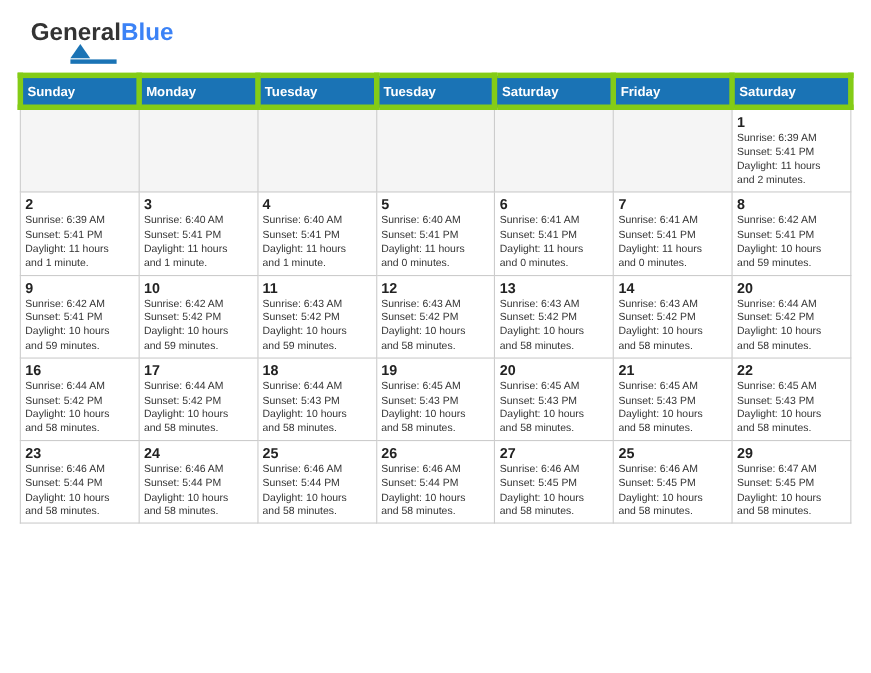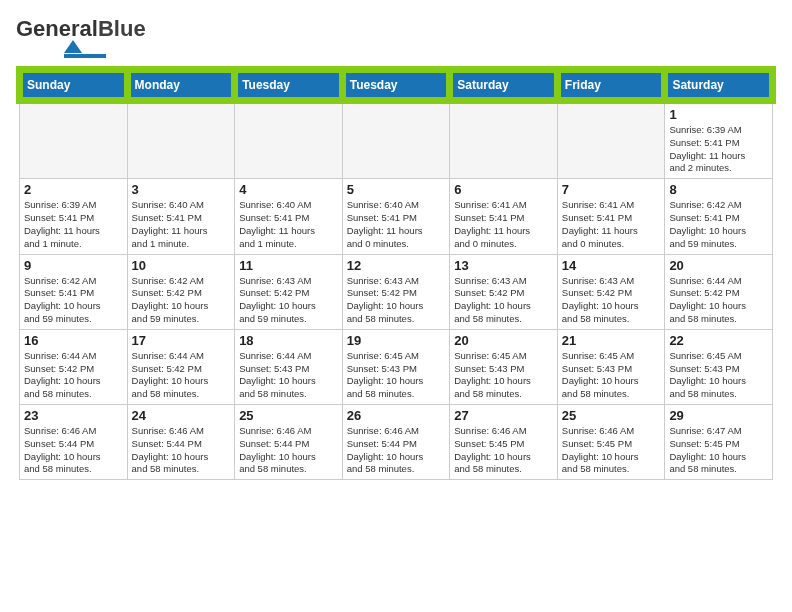--- a/index.html
+++ b/index.html
@@ -38,21 +38,21 @@
       border-collapse: collapse;
       border: 1px solid #ccc;
     }
     .calendar th {
       background: #1a73b5;
       color: #fff;
       font-size: 12px;
       font-weight: bold;
       padding: 5px 4px;
       text-align: left;
-      border: 7px solid #84cc16;
+      border: 5px solid #84cc16;
     }
     .calendar td {
       vertical-align: top;
       border: 1px solid #ccc;
       padding: 3px 4px;
       width: calc(100% / 7);
       background: #fff;
       min-height: 70px;
     }
     .calendar td.empty {
@@ -69,23 +69,23 @@
       font-size: 9.5px;
       color: #333;
       line-height: 1.35;
     }
   </style>
 </head>
 <body>
 
 <div class="header-area">
   <div class="logo">
-    <div style="display:flex;align-items:center;gap:0px;">
+    <div style="display:flex;align-items:center;gap:0px;margin-left:12px;">
       <span style="font-size:22px;font-weight:bold;color:#333;font-family:Arial,sans-serif;">General</span>
-      <span style="font-size:22px;font-weight:bold;color:#404040;font-family:Arial,sans-serif;">Blue</span>
+      <span style="font-size:22px;font-weight:bold;color:#3b82f6;font-family:Arial,sans-serif;">Blue</span>
     </div>
     <div style="display:flex;align-items:flex-end;margin-top:-2px;margin-left:48px;">
       <div style="width:0;height:0;border-left:9px solid transparent;border-right:9px solid transparent;border-bottom:13px solid #1a73b5;"></div>
     </div>
     <div style="width:42px;height:4px;background:#1a73b5;margin-left:48px;margin-top:1px;"></div>
   </div>
   <div class="title-area">
     <div class="month-year"></div>
     <div class="location"></div>
   </div>

